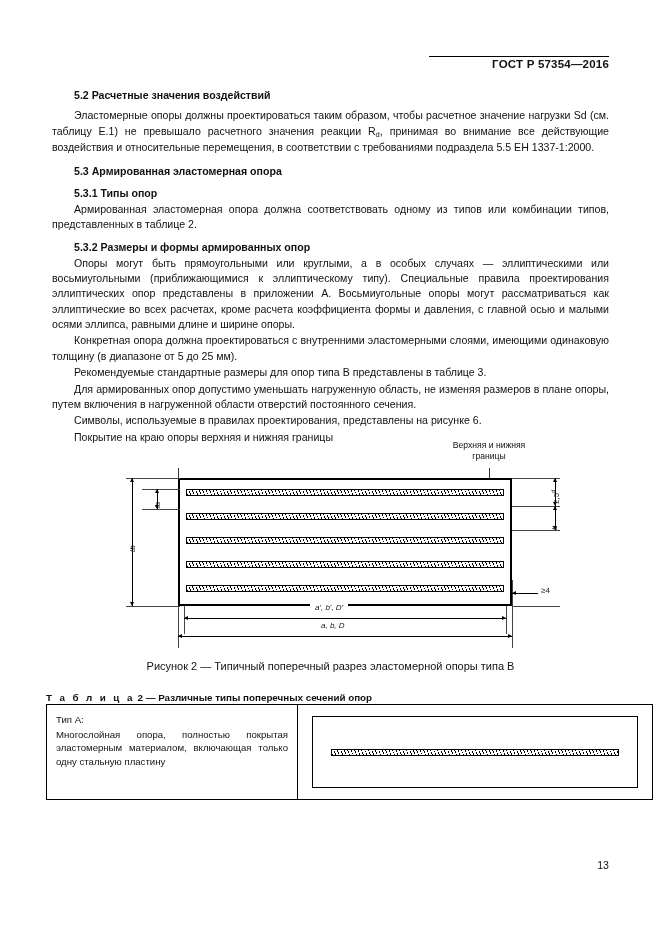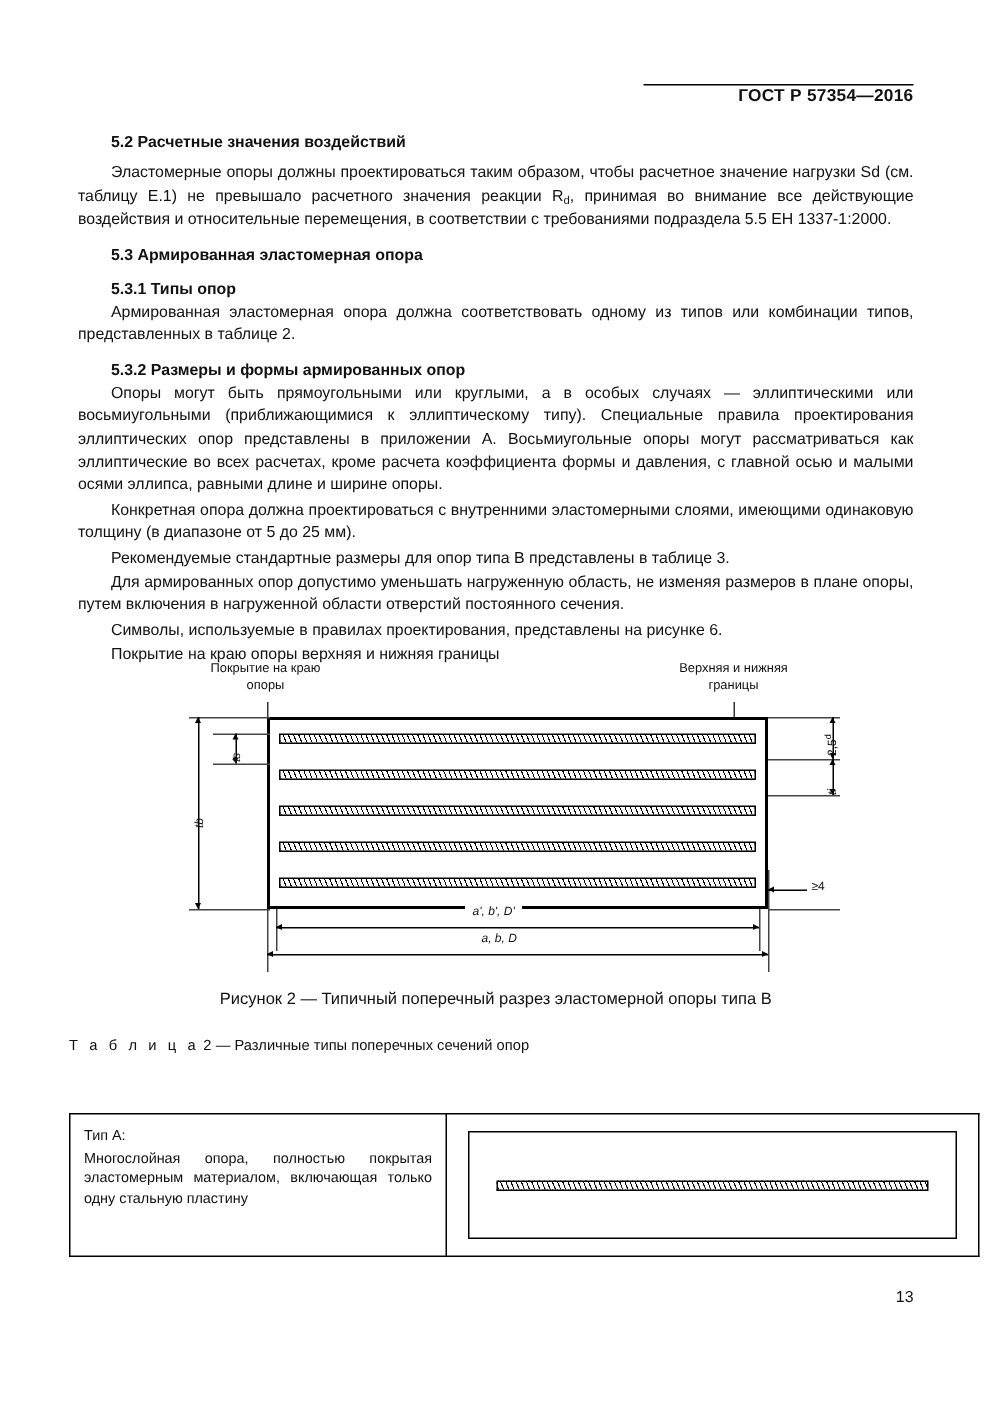--- a/index.html
+++ b/index.html
@@ -69,25 +69,25 @@
   .ah-lf{border-top:2.6px solid transparent;border-bottom:2.6px solid transparent;border-right:4.4px solid #000;}
   .ah-rt{border-top:2.6px solid transparent;border-bottom:2.6px solid transparent;border-left:4.4px solid #000;}
 
   .fig-caption{
     position:absolute;left:52px;top:660px;width:557px;
     text-align:center;font-size:11px;
   }
 
   
   .table-title{
-    position:absolute;left:46px;top:692px;font-size:9.8px;
+    position:absolute;left:46px;top:692px;font-size:9.8px;font-weight:bold;
   }
   .table-title .sp{letter-spacing:2.4px;}
   table.t2{
-    position:absolute;left:46px;top:742px;width:568px;
+    position:absolute;left:46px;top:704px;width:568px;
     border-collapse:collapse;table-layout:fixed;border-radius:30px;
   }
   table.t2 td{
     border:1.1px solid #000;vertical-align:top;padding:8px 9px 10px 9px;
     font-size:9.6px;line-height:1.42;
   }
   td.cell-desc{width:232px;text-align:justify;}
   td.cell-fig{width:336px;padding:0;position:relative;height:76px;}
   .celltype{display:block;margin-bottom:1px;}
 
@@ -127,24 +127,20 @@
     <p class="par">Опоры могут быть прямоугольными или круглыми, а в особых случаях — эллиптическими или восьмиугольными (приближающимися к эллиптическому типу). Специальные правила проектирования эллиптических опор представлены в приложении А. Восьмиугольные опоры могут рассматриваться как эллиптические во всех расчетах, кроме расчета коэффициента формы и давления, с главной осью и малыми осями эллипса, равными длине и ширине опоры.</p>
     <p class="par">Конкретная опора должна проектироваться с внутренними эластомерными слоями, имеющими одинаковую толщину (в диапазоне от 5 до 25 мм).</p>
     <p class="par">Рекомендуемые стандартные размеры для опор типа В представлены в таблице 3.</p>
     <p class="par">Для армированных опор допустимо уменьшать нагруженную область, не изменяя размеров в плане опоры, путем включения в нагруженной области отверстий постоянного сечения.</p>
     <p class="par">Символы, используемые в правилах проектирования, представлены на рисунке 6.</p>
     <p class="par">Покрытие на краю опоры верхняя и нижняя границы</p>
   </div>
 
   <div class="figure">
 
-    <div class="fig-label left">
-      <div>Покрытие на краю</div>
-      <div>опоры</div>
-    </div>
     <div class="fig-label right">
       <div>Верхняя и нижняя</div>
       <div>границы</div>
     </div>
 
     <div class="vline" style="left:126px;top:28px;height:10px;background:#333;"></div>
     <div class="vline" style="left:437px;top:28px;height:10px;background:#333;"></div>
 
     <div class="bearing">
       <div class="plate" style="top:9px;"></div>

